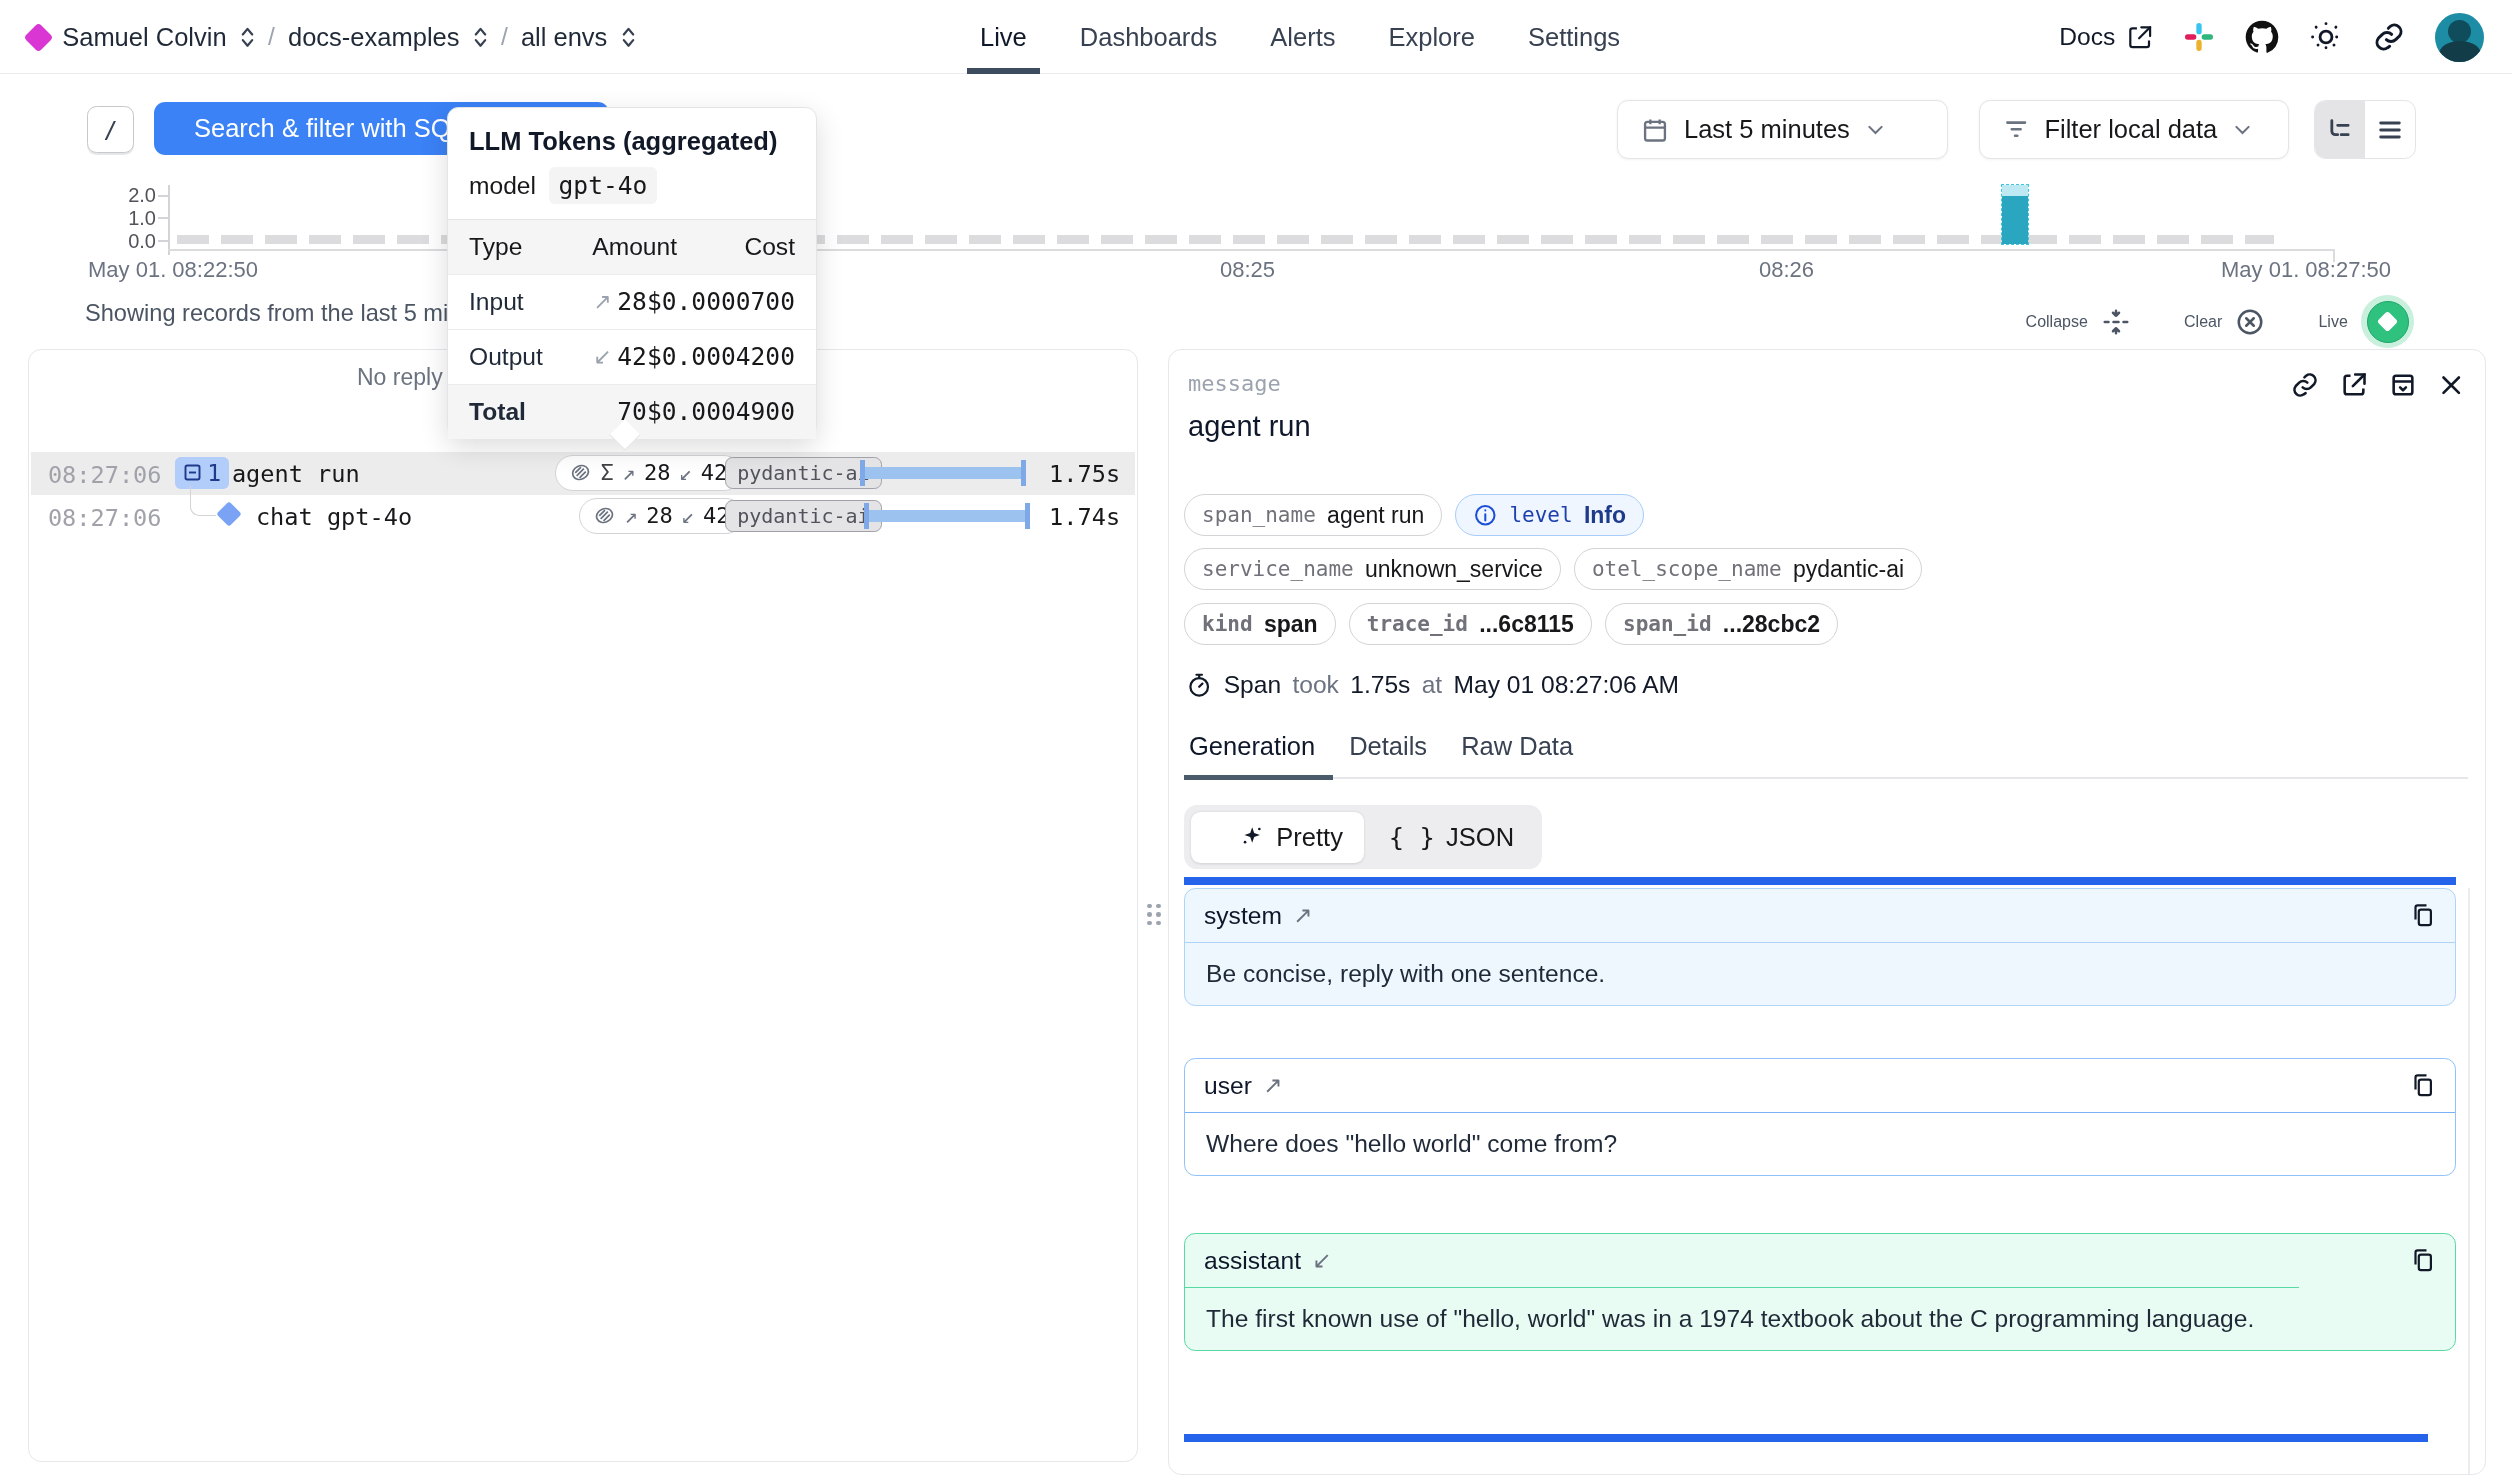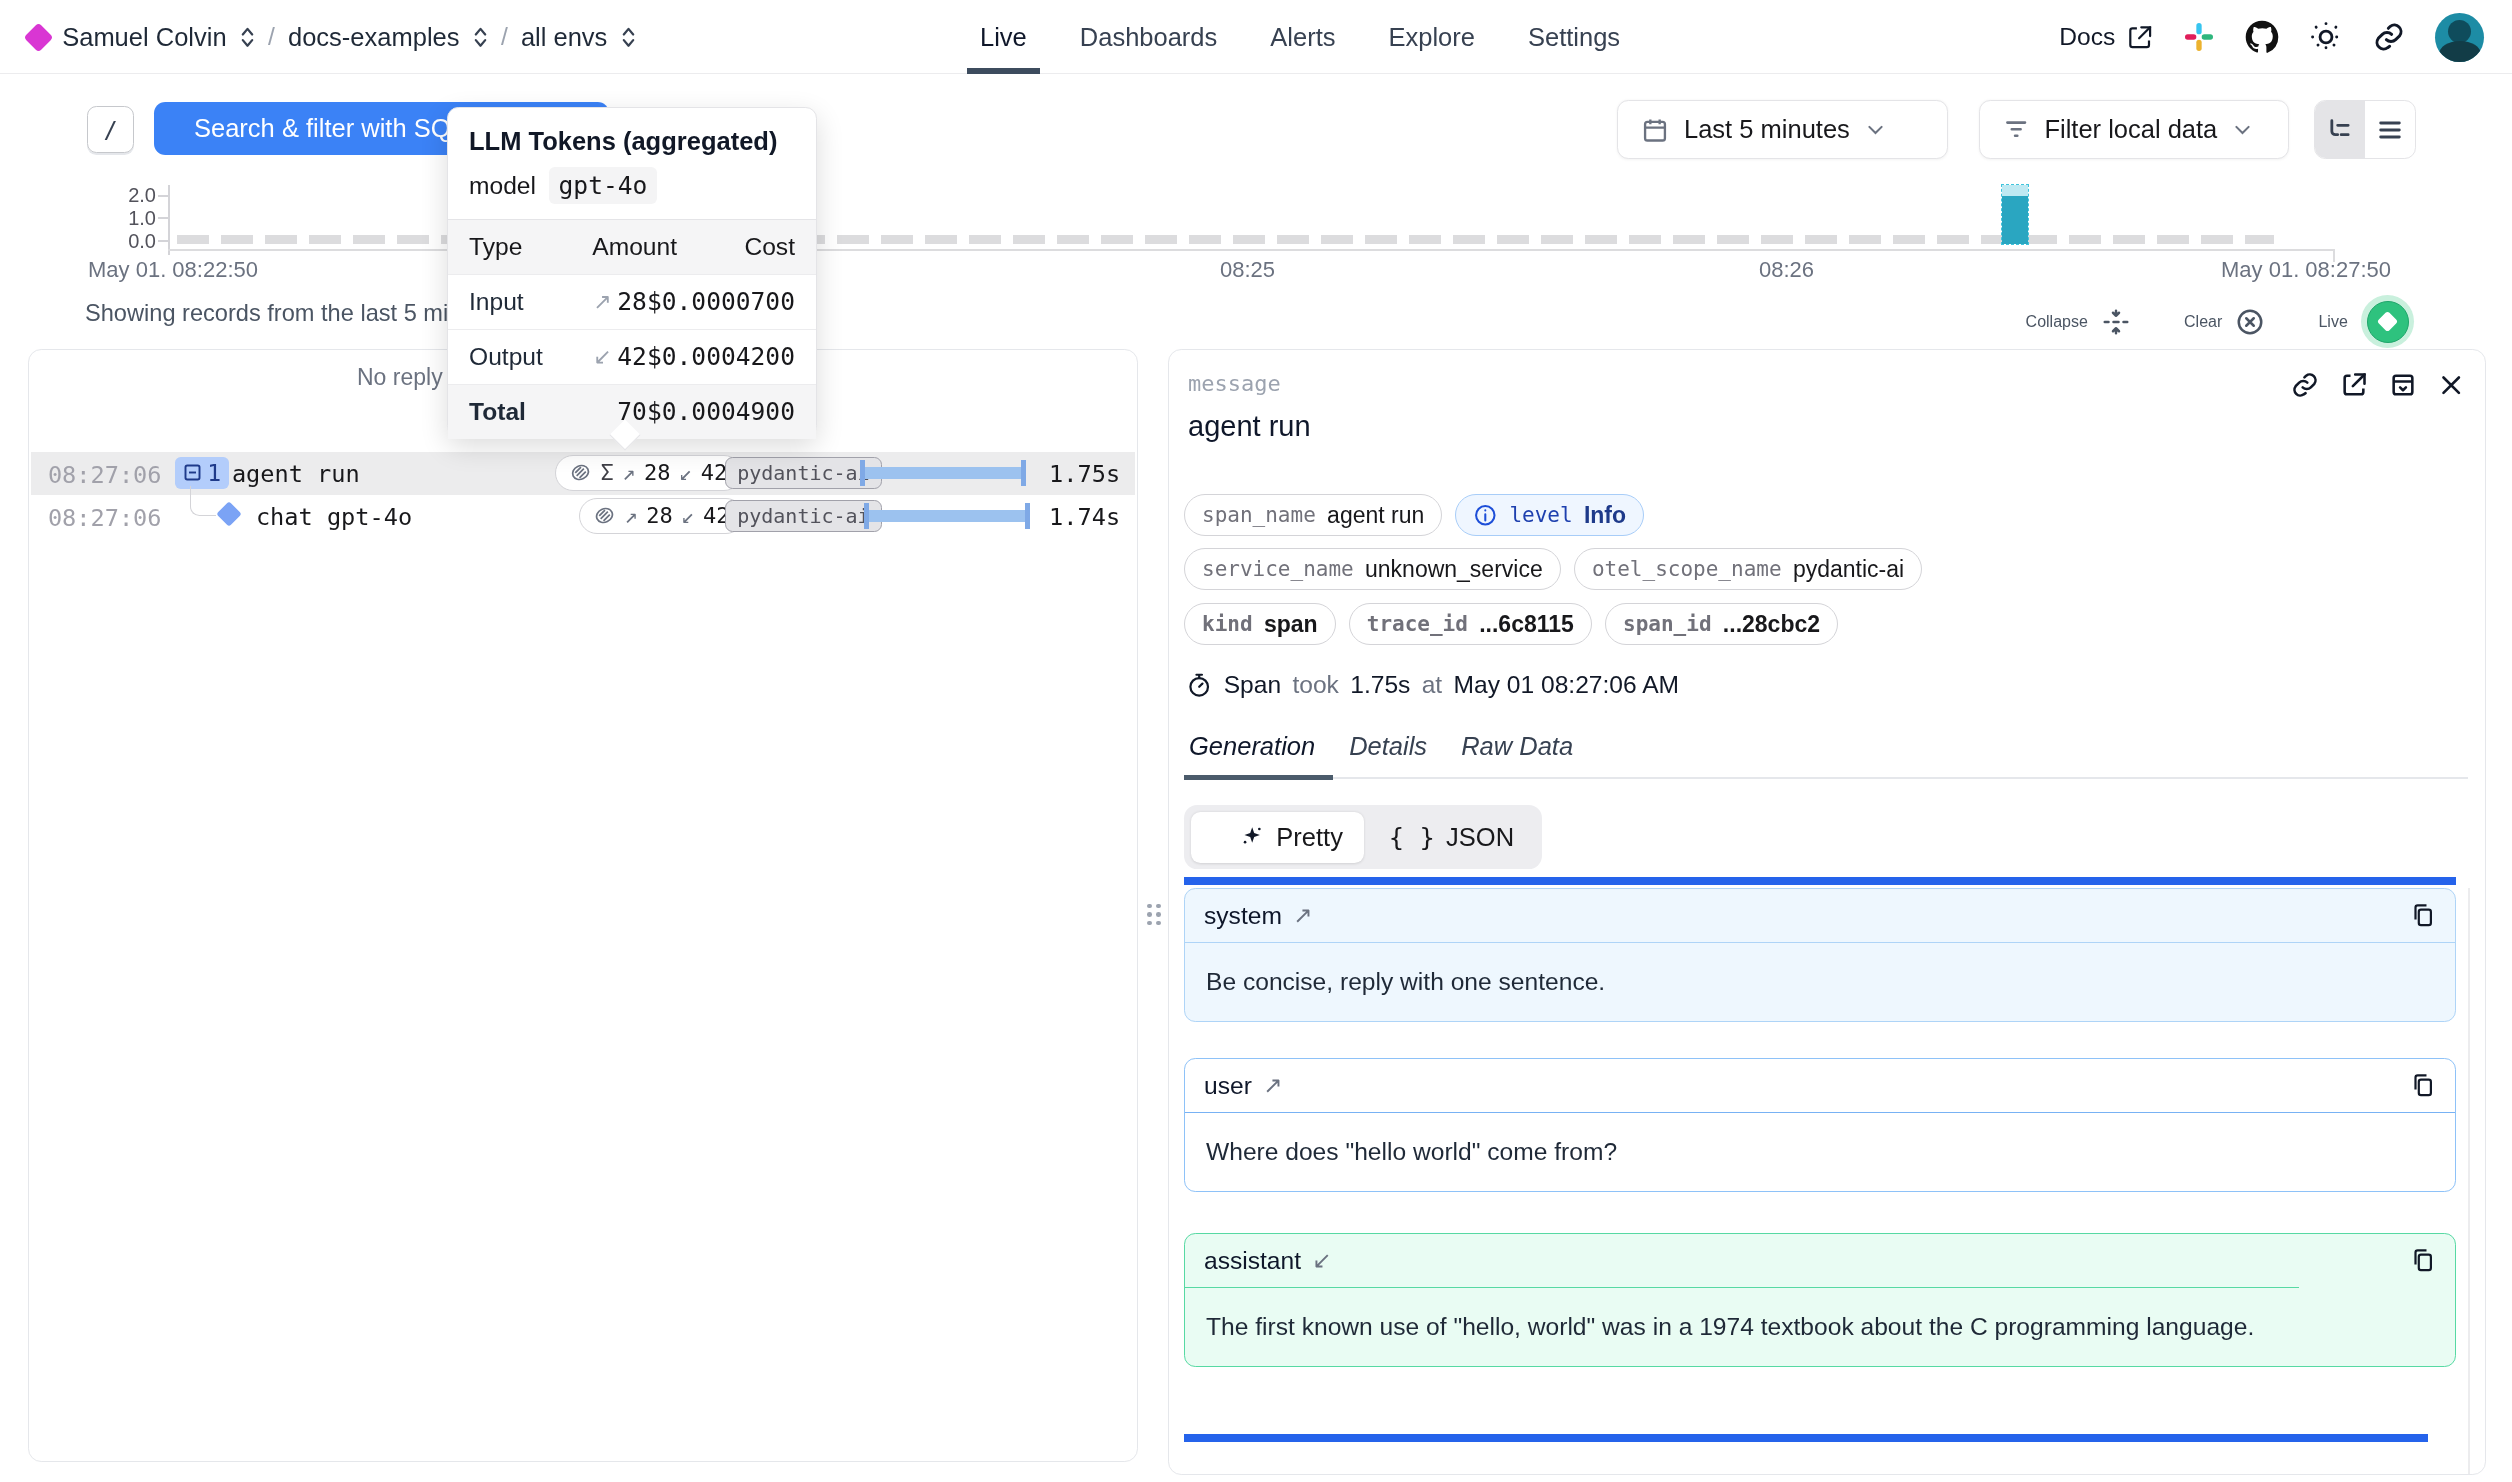--- a/index.html
+++ b/index.html
@@ -80,33 +80,33 @@
   .dp-title { position:absolute; left:19px; top:60px; font-size:29px; color:#0f172a; }
   .badges-row { position:absolute; left:15px; display:flex; gap:13.2px; }
   .kv-pill { height:42px; border:1.9px solid #d4d4d8; border-radius:23px; display:flex; align-items:center; gap:11.3px; padding:0 17px; }
   .kv-pill .k { font-family:"DejaVu Sans Mono", monospace; font-size:21px; color:#71717a; }
   .kv-pill .v { font-size:23px; color:#18181b; }
   .kv-pill.level { border-color:#a8cdf8; background:#eff6ff; }
   .kv-pill.level .k { color:#1e40af; }
   .kv-pill.level .v { color:#1e3a8a; font-weight:bold; }
   .took-row { position:absolute; left:17px; top:321px; display:flex; align-items:center; gap:11.3px; font-size:24.6px; color:#111827; }
   .took-row .dim { color:#6b7280; }
-  .dp-tabs { position:absolute; left:20px; top:382px; display:flex; gap:34px; font-size:25.5px; color:#374151;font-style:italic; }
+  .dp-tabs { position:absolute; left:20px; top:382px; display:flex; gap:34px; font-size:25.5px; color:#374151; }
   .dp-tabs .tab.active { color:#0f172a; }
   .tabs-line { position:absolute; left:15px; right:17px; top:427px; height:1.9px; background:#e5e7eb; }
   .tab-underline { position:absolute; left:15px; top:425px; width:149px; height:4.7px; background:#4b5b6b; }
   .seg-ctl { position:absolute; left:15px; top:455px; height:64px; background:#ededf0; border-radius:13.2px; display:flex; align-items:center; padding:0 6.6px; gap:3.8px; }
   .seg-ctl .opt { height:51px; display:flex; align-items:center; gap:11.3px; padding:0 21px; font-size:25.5px; color:#18181b; border-radius:9.4px; }
   .seg-ctl .opt.active { background:#fff; box-shadow:0 0.9px 2.8px rgba(0,0,0,0.12);padding-left:48px; }
   .scroll-edge { position:absolute; top:527px; height:7.6px; background:#2563eb; }
   .msg-card { position:absolute; left:15px; width:1272px; border-radius:11.3px; overflow:hidden; }
   .msg-head { height:53px; display:flex; align-items:center; justify-content:space-between; padding:0 19px; }
   .msg-role { display:flex; align-items:center; gap:11.3px; font-size:24.6px; color:#0f172a; }
   .msg-role .dir { color:#6b7280; font-size:23px; }
-  .msg-body { padding:20px 21px; font-size:24.6px; color:#1f2937; line-height:38px; }
+  .msg-body { padding:12px 21px; font-size:24.6px; color:#1f2937; line-height:38px; }
   .card-system { border:1.9px solid #aed4f7; background:#eef7fe; }
   .card-system .msg-body { border-top:1.9px solid #aed4f7; }
   .card-user { border:1.9px solid #8ec2f8; background:#fff; }
   .card-user .msg-body { border-top:1.9px solid #78b2f4; }
   .card-assist { border:1.9px solid #57d9a3; background:#e9fcf3; }
   .card-assist .msg-body { border-top:1.9px solid #57d9a3; }
   .scroll-track { position:absolute; right:15px; top:538px; width:1.9px; height:907px; background:#ececee; }
 
   
   .tooltip { position:absolute; left:447px; top:107px; width:370px; height:330px; background:#fff; border:0.9px solid #e4e4e7; border-radius:11.3px; box-shadow:0 9.4px 28px rgba(0,0,0,0.14); z-index:60; }

